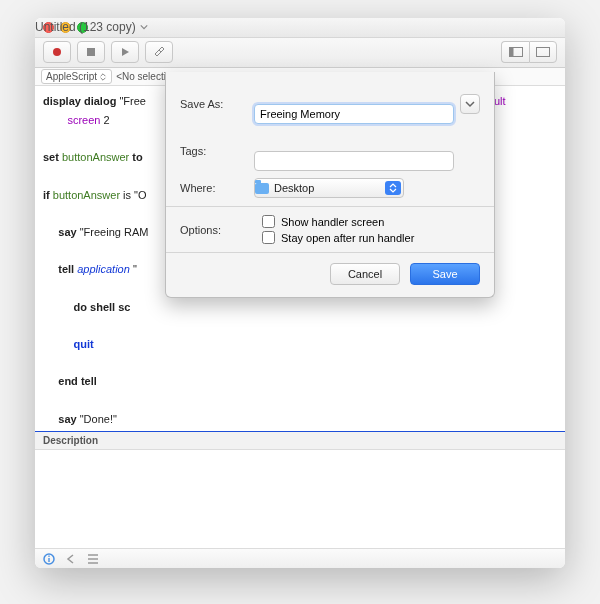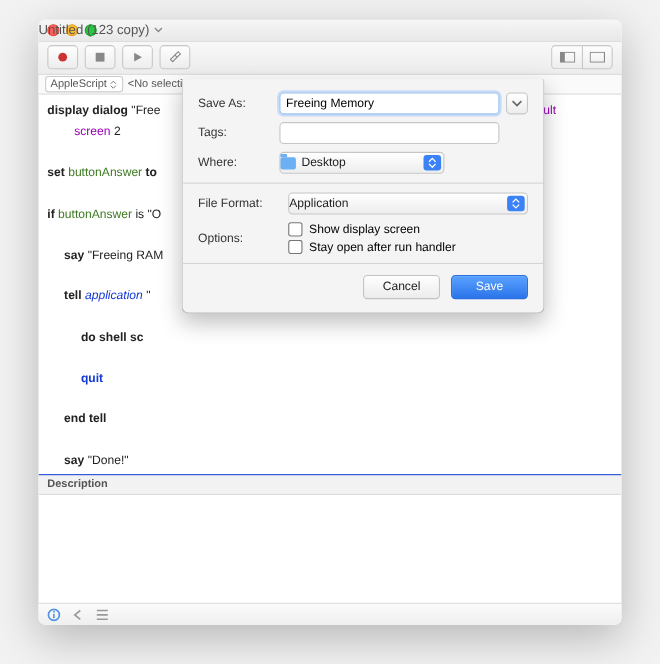--- a/index.html
+++ b/index.html
@@ -115,20 +115,21 @@
     box-shadow: 0 8px 20px rgba(0,0,0,0.25);
     padding:12px 14px 12px 14px;
     font-size:11px;
   }
   .row{display:flex;align-items:center;margin-bottom:7px;}
   .lbl{width:74px;text-align:left;padding-right:8px;color:#333;}
   .txt{
     flex:1;height:20px;border:1px solid #9ec6ee;border-radius:4px;
     padding:0 5px;background:#fff;font-size:11px;
     box-shadow:0 0 0 2px rgba(120,170,250,0.35);
+    margin-top:20px;
   }
   .txt.nofocus{border:1px solid #c6c6c6;box-shadow:none;}
   .expander{
     width:20px;height:20px;margin-left:6px;
     border:1px solid #c6c6c6;border-radius:4px;
     background:linear-gradient(#fff,#ededed);
     display:flex;align-items:center;justify-content:center;color:#666;
   }
   .sel{
     flex:1;height:20px;
@@ -290,36 +291,25 @@
           <svg width="8" height="10" viewBox="0 0 8 10">
               <path d="M1 4 L4 1 L7 4 M1 6 L4 9 L7 6" stroke="#fff" fill="none" stroke-width="1.2"></path>
             </svg>
         </span>
       </div>
     </div>
 
     <div class="hr"></div>
 
     <div class="row">
-      <div class="lbl" style="width:82px">File Format:</div>
-      <div class="sel">
-        <span>Application</span>
-        <span class="caret">
-          <svg width="8" height="10" viewBox="0 0 8 10">
-              <path d="M1 4 L4 1 L7 4 M1 6 L4 9 L7 6" stroke="#fff" fill="none" stroke-width="1.2"></path>
-            </svg>
-        </span>
-      </div>
-    </div>
-    <div class="row">
       <div class="lbl" style="width:82px">Options:</div>
       <div style="flex:1">
         <label class="chk">
           <input type="checkbox" style="">
-          <span>Show display screen</span>
+          <span>Show handler screen</span>
         </label>
         <label class="chk" style="margin-top:3px">
           <input type="checkbox" style="">
           <span>Stay open after run handler</span>
         </label>
       </div>
     </div>
 
     <div class="hr"></div>
 

